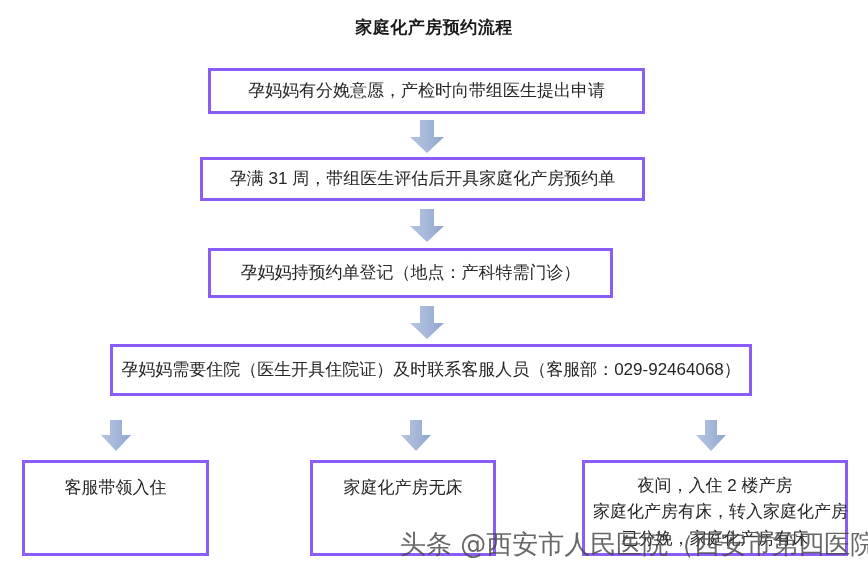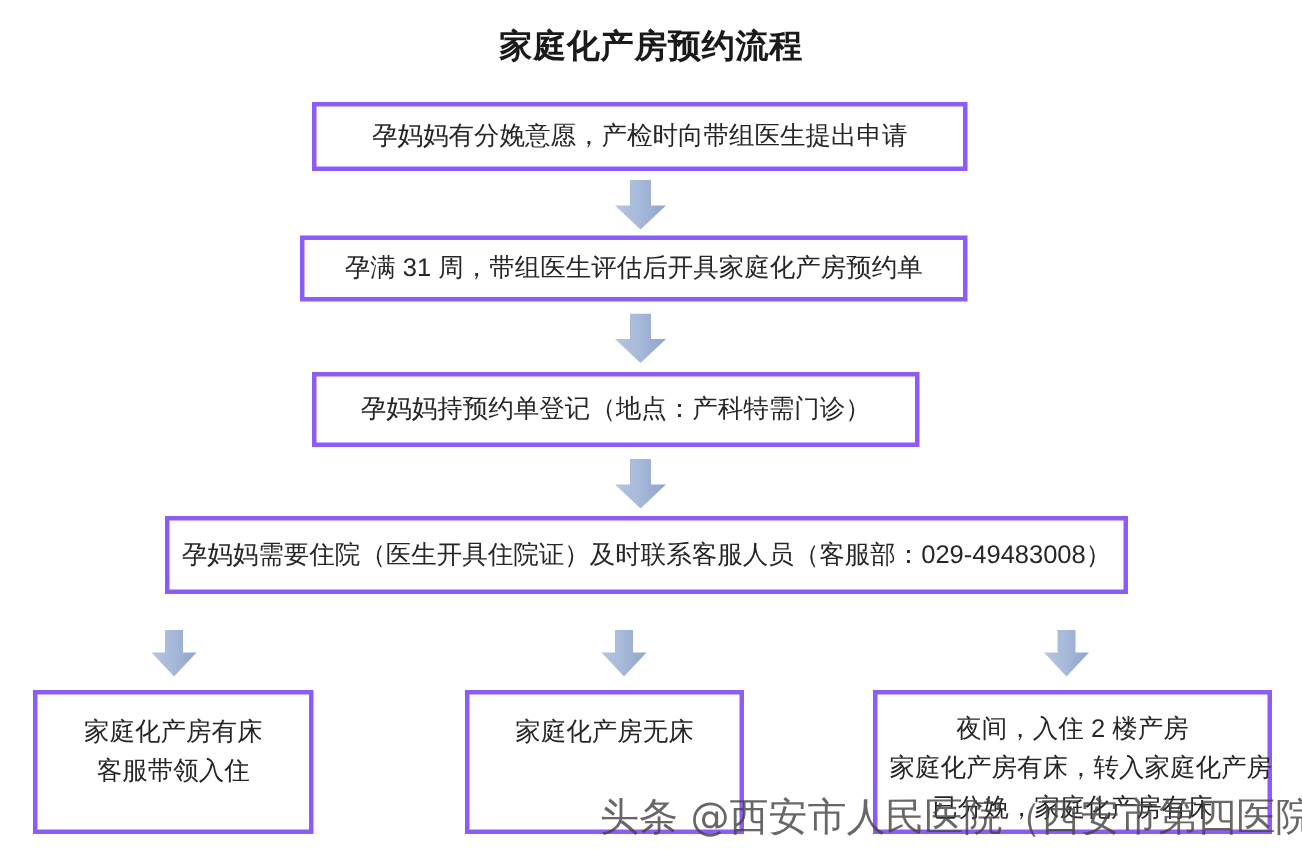--- a/index.html
+++ b/index.html
@@ -18,21 +18,21 @@
     position: relative;
     width: 868px;
     height: 566px;
   }
   .title {
     position: absolute;
     left: 0;
     top: 16px;
     width: 868px;
     text-align: center;
-    font-size: 22px;
+    font-size: 17px;
     font-weight: bold;
     color: #1a1a1a;
     letter-spacing: 0.5px;
   }
   .node {
     position: absolute;
     box-sizing: border-box;
     border: 3px solid #8b5cf6;
     background: #ffffff;
     display: flex;
@@ -122,21 +122,21 @@
           <stop offset="45%" stop-color="#a8baDA"></stop>
           <stop offset="100%" stop-color="#8ea4cc"></stop>
         </linearGradient>
       </defs>
       <polygon points="11,0 25,0 25,17 35,17 18,33 1,17 11,17" fill="url(#ag3)"></polygon>
     </svg>
   </div>
 
   <div class="node" style="left:110px; top:344px; width:642px; height:52px;">
     <span class="lines">
-      <span class="line">孕妈妈需要住院（医生开具住院证）及时联系客服人员（客服部：029-49483008）</span>
+      <span class="line">孕妈妈需要住院（医生开具住院证）及时联系客服人员（客服部：029-92464068）</span>
     </span>
   </div>
 
   <div class="arrow" style="left:100px; top:420px; width:32px; height:32px;">
     <svg width="32" height="32" viewBox="0 0 32 32" xmlns="http://www.w3.org/2000/svg">
       <defs>
         <linearGradient id="ag4" x1="0" y1="0" x2="1" y2="0">
           <stop offset="0%" stop-color="#b5c4e0"></stop>
           <stop offset="45%" stop-color="#a8baDA"></stop>
           <stop offset="100%" stop-color="#8ea4cc"></stop>
@@ -167,21 +167,20 @@
           <stop offset="45%" stop-color="#a8baDA"></stop>
           <stop offset="100%" stop-color="#8ea4cc"></stop>
         </linearGradient>
       </defs>
       <polygon points="10,0 22,0 22,15 31,15 16,31 1,15 10,15" fill="url(#ag6)"></polygon>
     </svg>
   </div>
 
   <div class="node" style="left:22px; top:460px; width:187px; height:96px; align-items:flex-start; padding-top:12px;">
     <span class="lines">
-      <span class="line">家庭化产房有床</span>
       <span class="line">客服带领入住</span>
     </span>
   </div>
 
   <div class="node" style="left:310px; top:460px; width:186px; height:96px; align-items:flex-start; padding-top:12px;">
     <span class="lines">
       <span class="line">家庭化产房无床</span>
     </span>
   </div>
 

